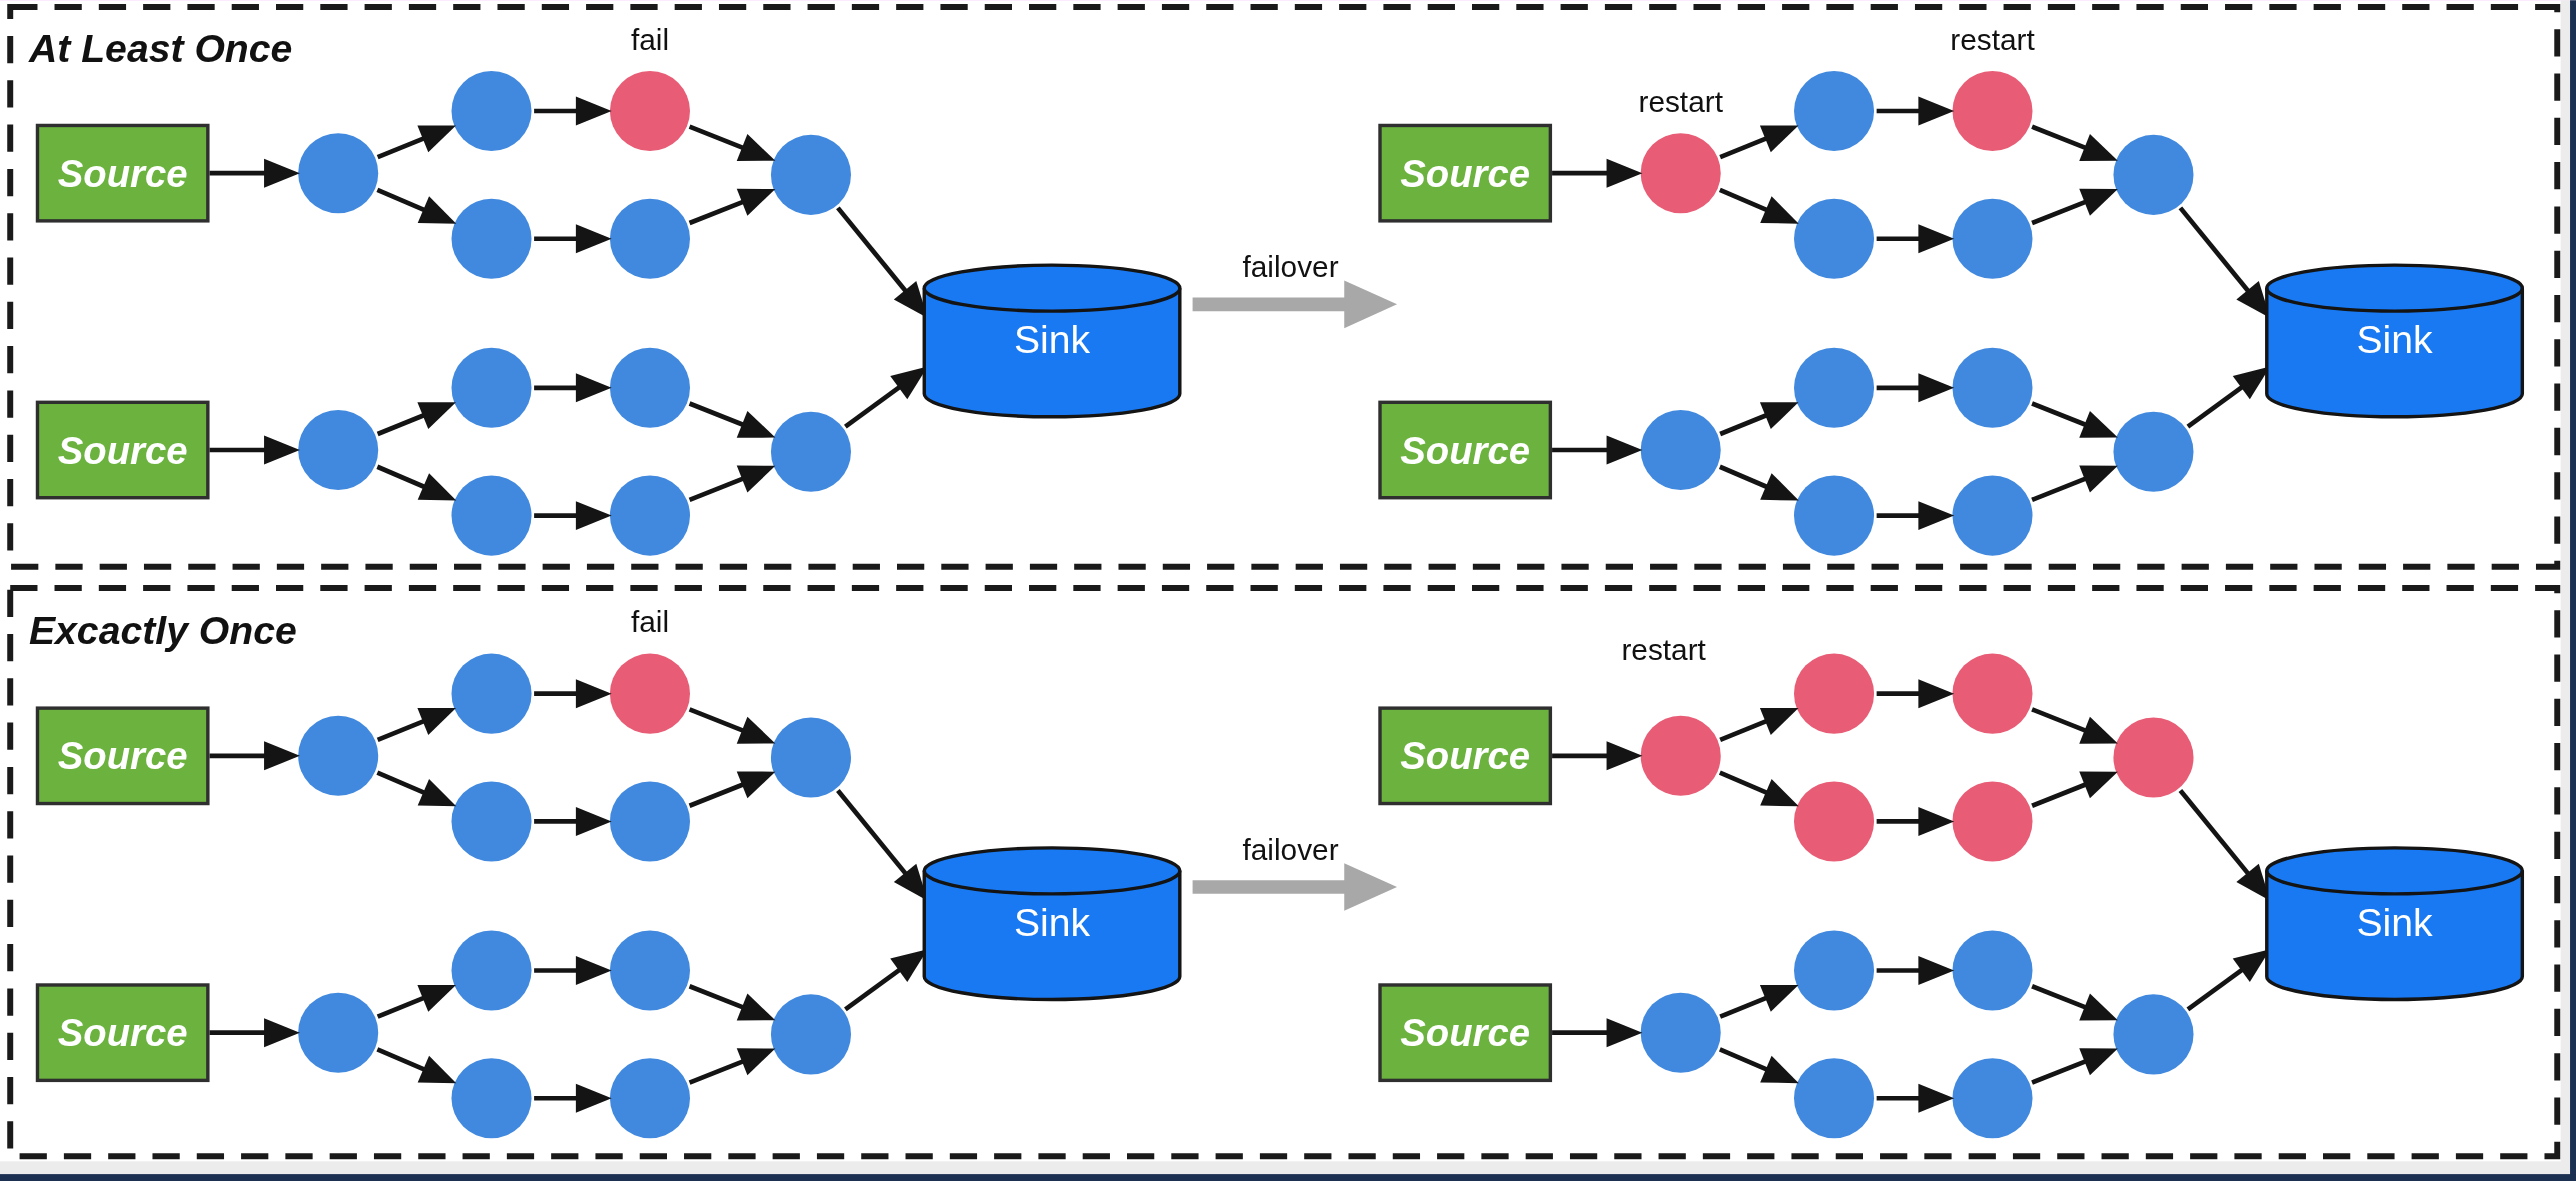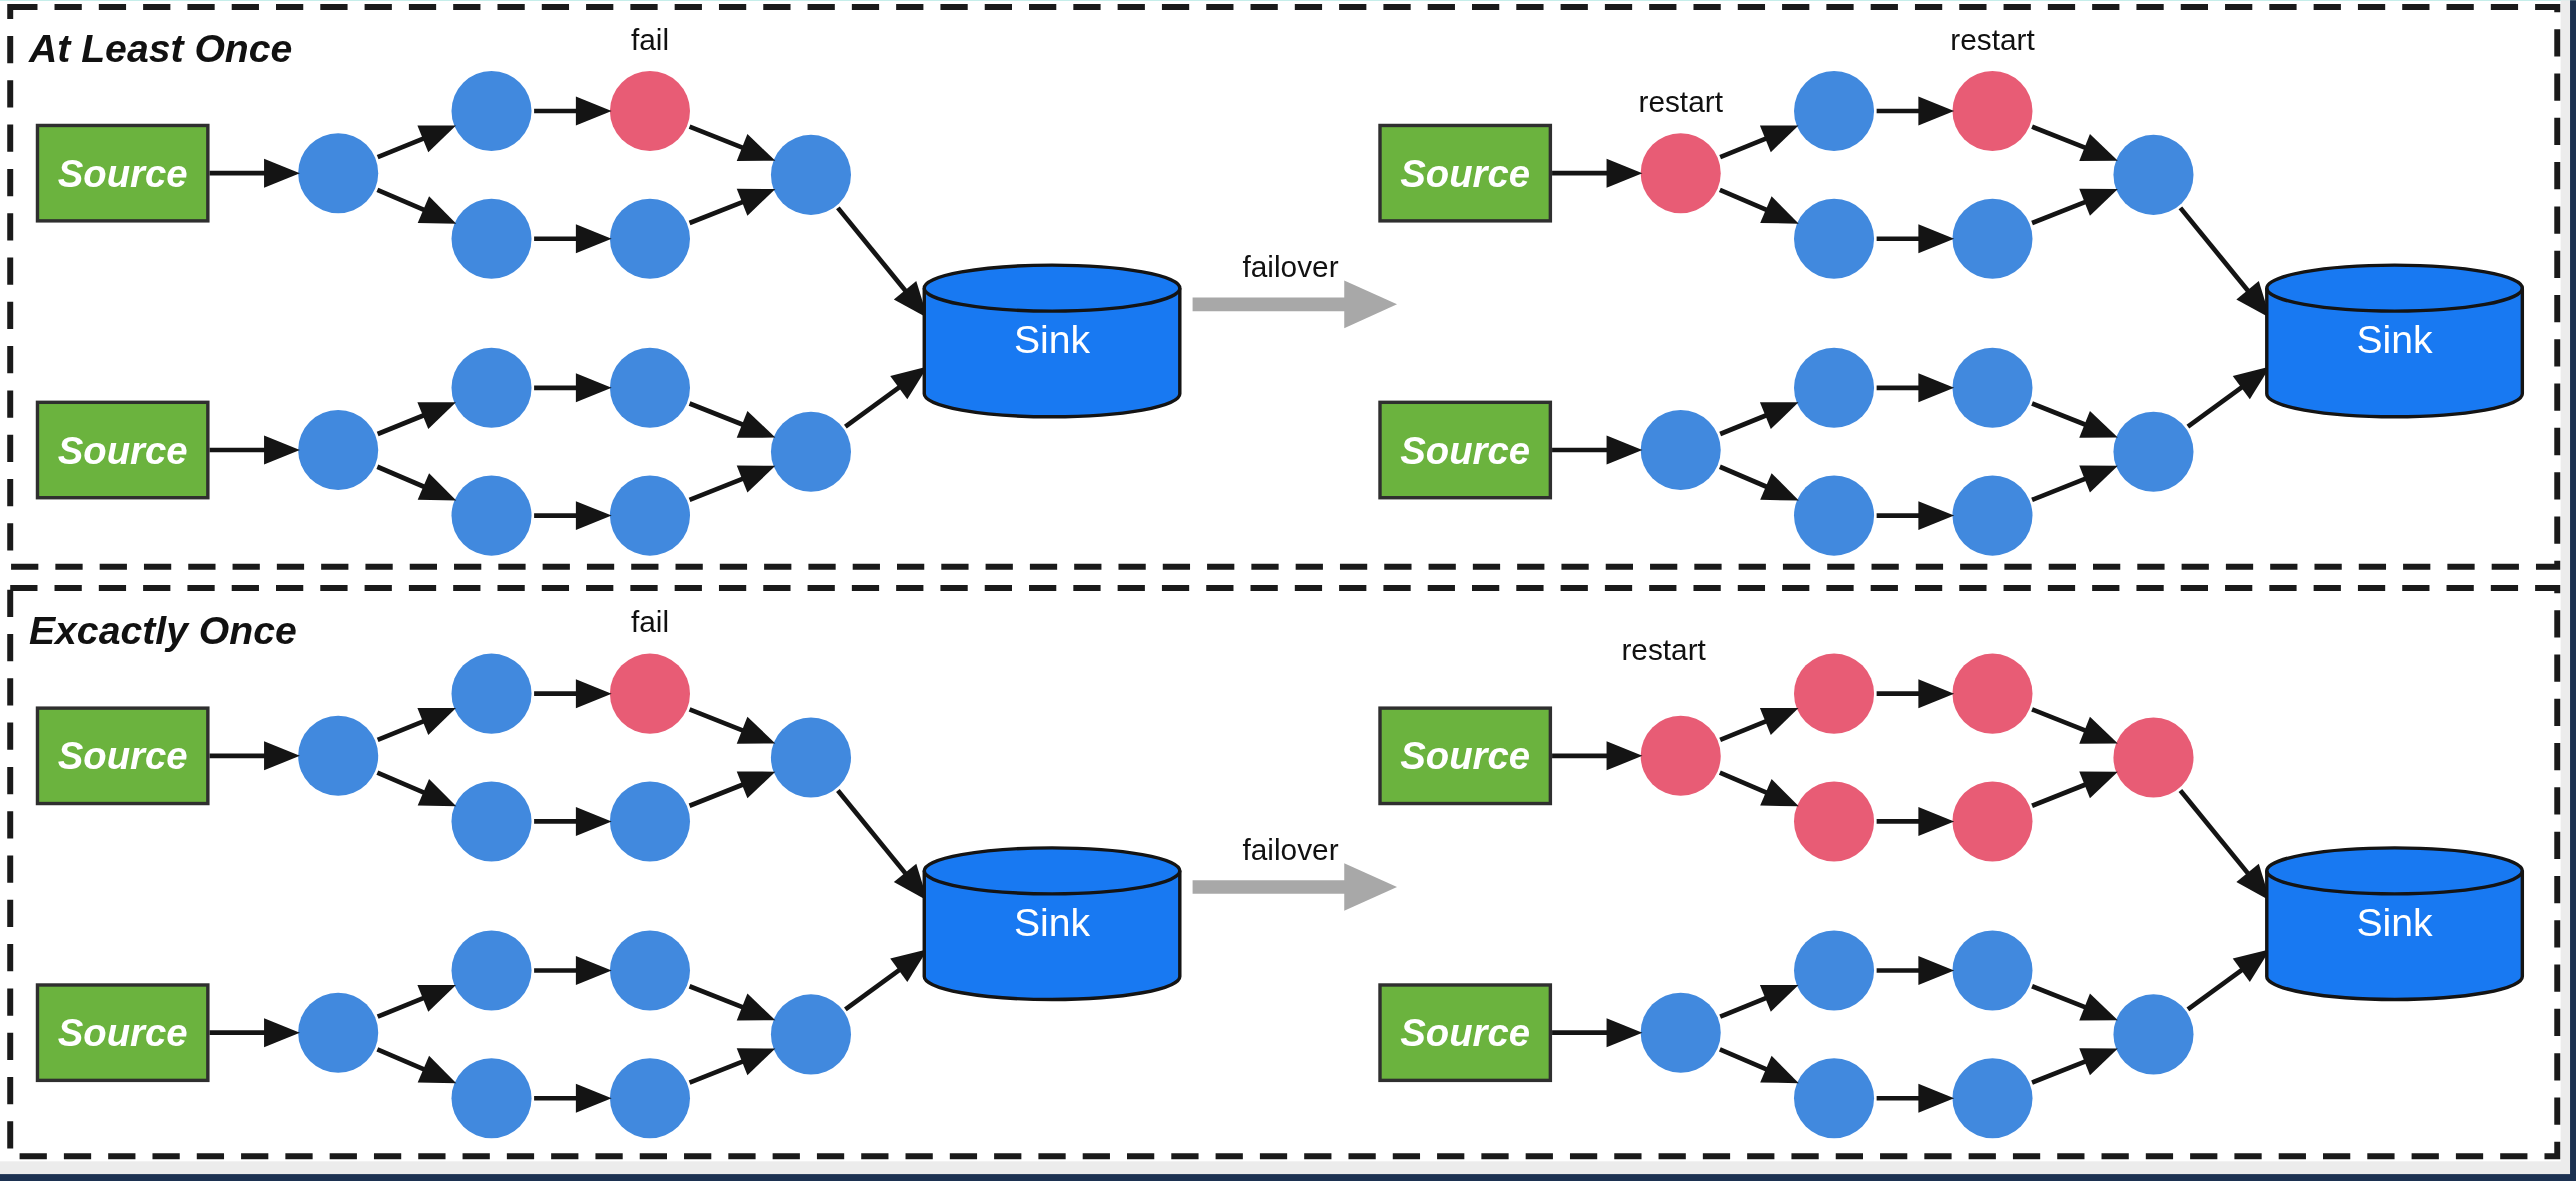--- a/index.html
+++ b/index.html
@@ -6,21 +6,21 @@
     margin: 0;
     padding: 0;
     background: #ffffff;
     font-family: "Liberation Sans", sans-serif;
   }
   .stage {
     position: relative;
     width: 2576px;
     height: 1182px;
     overflow: hidden;
-    background: #14b8a6;
+    background: #f0abfc;
   }
   svg text { font-family: "Liberation Sans", sans-serif; }
   .panel-title { font-size: 46px; font-weight: bold; font-style: italic; }
   .node-label  { font-size: 35px; }
   .source-text { font-size: 45px; font-weight: bold; font-style: italic; }
   .sink-text   { font-size: 46px; }
 </style>
 </head>
 <body>
 

